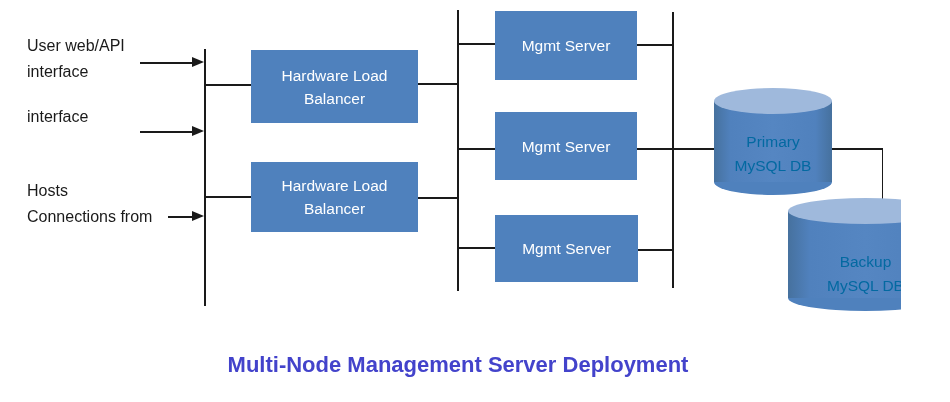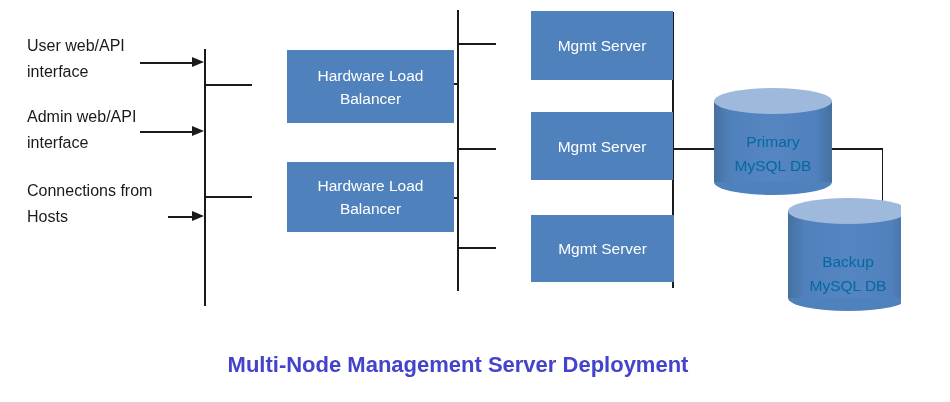--- a/index.html
+++ b/index.html
@@ -14,21 +14,21 @@
     border-top:5.5px solid transparent; border-bottom:5.5px solid transparent;
     border-left:12px solid #1a1a1a;
   }
   .io-label {
     position:absolute; left:27px; width:155px;
     font-size:16px; line-height:26px; color:#1a1a1a;
   }
   .node {
     position:absolute; background:#4f81bd; color:#ffffff;
     display:flex; flex-direction:column; align-items:center; justify-content:center;
-    font-size:15.5px; line-height:23px; text-align:center;margin-left:36px;
+    font-size:15.5px; line-height:23px; text-align:center;
   }
   .cylinder { position:absolute; }
   .cyl-body {
     position:absolute; left:0; right:0; top:13px; bottom:13px;
     background:linear-gradient(90deg, #46719e 0%, #5081bd 14%, #5586c2 50%, #5081bd 86%, #46719e 100%);
   }
   .cyl-bottom {
     position:absolute; left:0; right:0; bottom:0; height:26px;
     border-radius:50%; background:#4f81bd;
   }
@@ -48,26 +48,25 @@
 </head>
 <body>
 
 <div class="diagram">
 
   <div class="io-label" style="top:33px;">
     <div>User web/API</div>
     <div>interface</div>
   </div>
   <div class="io-label" style="top:104px;">
-    <div>Admin web/API</div>
     <div>interface</div>
   </div>
   <div class="io-label" style="top:178px;">
+    <div>Hosts</div>
     <div>Connections from</div>
-    <div>Hosts</div>
   </div>
 
   <div class="hline" style="left:140px;top:62px;width:54px;"></div>
   <div class="arrow-head" style="left:192px;top:57px;"></div>
   <div class="hline" style="left:140px;top:131px;width:54px;"></div>
   <div class="arrow-head" style="left:192px;top:126px;"></div>
   <div class="hline" style="left:168px;top:216px;width:26px;"></div>
   <div class="arrow-head" style="left:192px;top:211px;"></div>
 
   <div class="vline" style="left:204px;top:49px;height:257px;"></div>
@@ -114,21 +113,21 @@
   <div class="cylinder" style="left:714px;top:88px;width:118px;height:107px;">
     <div class="cyl-bottom"></div>
     <div class="cyl-body"></div>
     <div class="cyl-top"></div>
     <div class="cyl-label" style="top:42px;">
       <div>Primary</div>
       <div>MySQL DB</div>
     </div>
   </div>
 
-  <div class="cylinder" style="left:788px;top:198px;width:120px;height:113px;">
+  <div class="cylinder" style="left:788px;top:198px;width:120px;height:113px;padding-left:35px;">
     <div class="cyl-bottom"></div>
     <div class="cyl-body"></div>
     <div class="cyl-top"></div>
     <div class="cyl-label" style="top:52px;">
       <div>Backup</div>
       <div>MySQL DB</div>
     </div>
   </div>
 
   <div class="diagram-title">Multi-Node Management Server Deployment</div>

